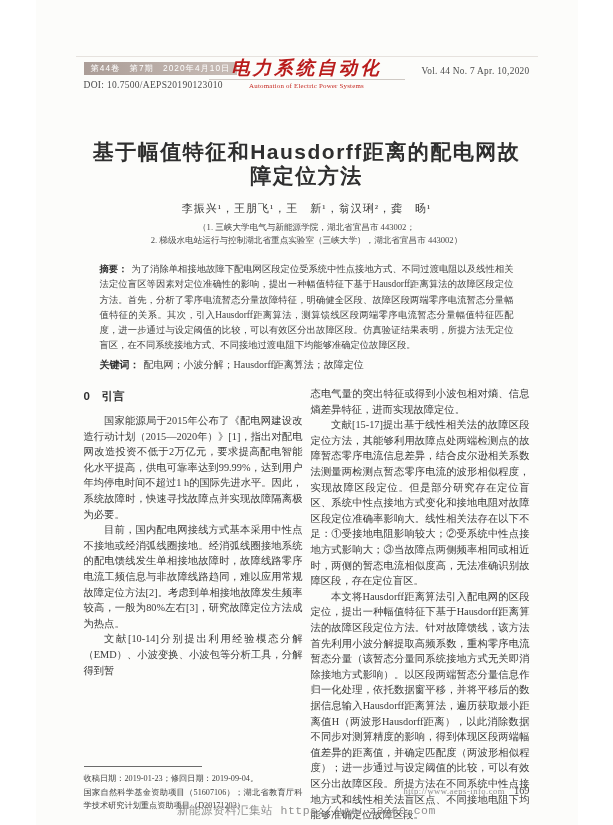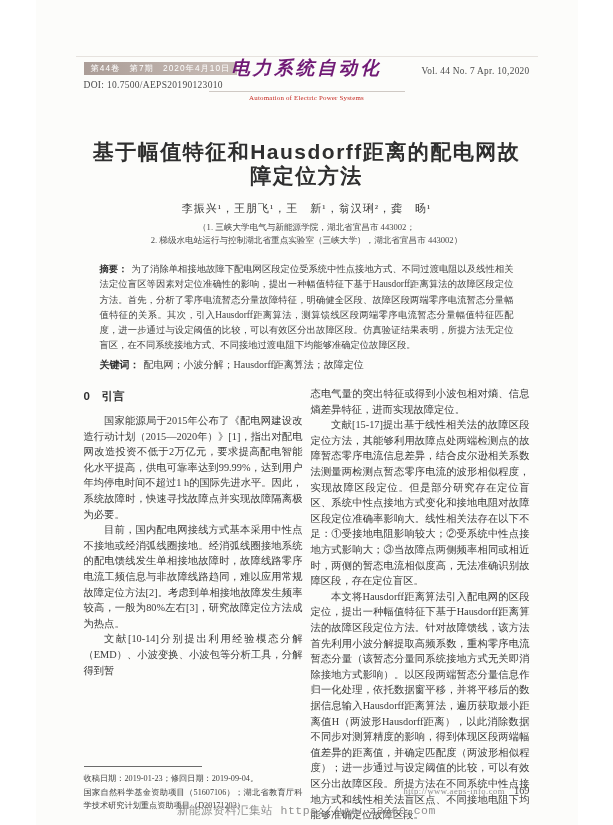--- a/index.html
+++ b/index.html
@@ -12,22 +12,22 @@
   .header-topline { position:absolute; top:56px; left:40px; right:40px; border-top:1px solid #e6e2de; }
   .issue-badge {
     position:absolute; top:62px; left:48px;
     background:linear-gradient(90deg,#ab9d97,#c8bcb6);
     color:#ffffff; font-family:"Liberation Sans",sans-serif;
     font-size:8.3px; line-height:13px; padding:0 7px; letter-spacing:1px;
   }
   .doi-text { position:absolute; top:80px; left:48px; font-size:9.5px; color:#4a4a4a; letter-spacing:0.3px; }
   .logo-wrap { position:absolute; top:58px; left:50%; transform:translateX(-50%); width:196px; text-align:center; }
   .logo-cn {
-    color:#701a75; font-weight:bold; font-style:italic; font-size:18.5px;
-    letter-spacing:3px; line-height:20px; border-bottom:1px solid #cfc9c4; padding-bottom:13px;
+    color:#b91c1c; font-weight:bold; font-style:italic; font-size:18.5px;
+    letter-spacing:3px; line-height:20px; border-bottom:1px solid #cfc9c4; padding-bottom:1px;
     font-family:"Liberation Serif",serif;
   }
   .logo-en { color:#c5271f; font-size:6.9px; line-height:10px; margin-top:1px; letter-spacing:0.2px; }
   .volume-info { position:absolute; top:66px; right:48px; font-size:9.3px; color:#4a4a4a; letter-spacing:0.3px; }
 
   
   .main { position:absolute; top:140px; left:48px; right:48px; }
   .article-title {
     text-align:center; font-family:"Liberation Sans",sans-serif;
     font-weight:bold; font-size:21px; line-height:24px; letter-spacing:1.5px; color:#2f2f2f;

